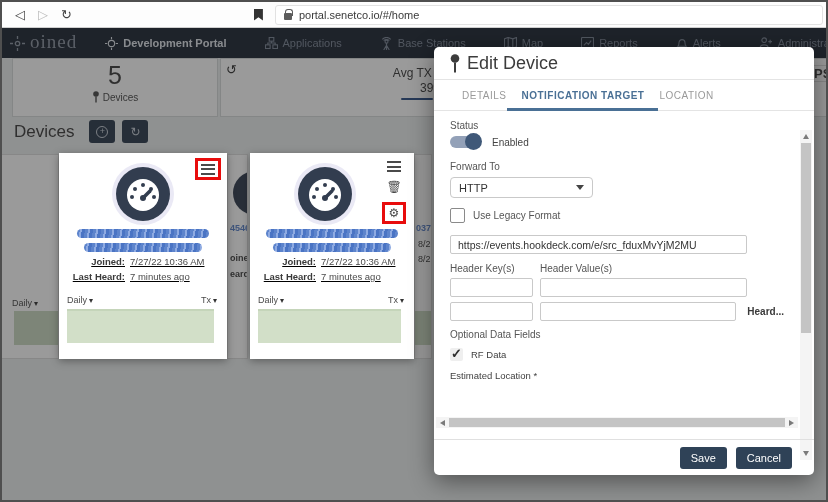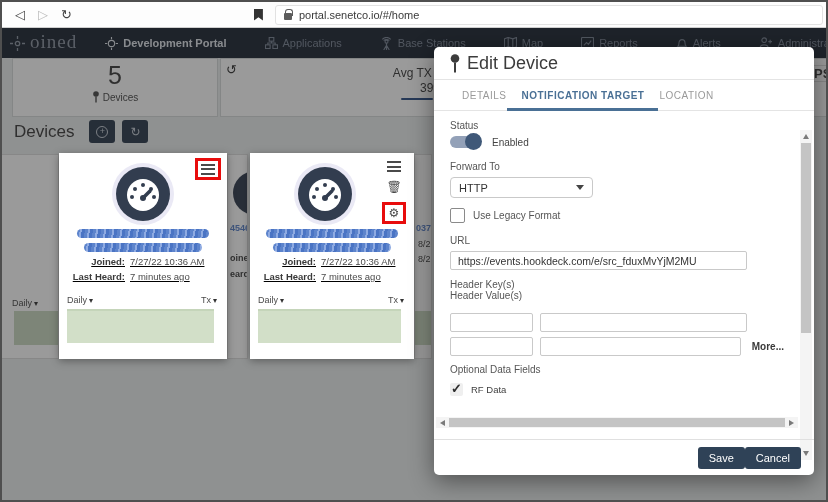--- a/index.html
+++ b/index.html
@@ -97,21 +97,21 @@
   .f-label { font-size:10px; color:#555; margin-bottom:5px; }
   .toggle-row { display:flex; align-items:center; gap:12px; margin-bottom:13px; }
   .toggle { width:30px; height:12px; border-radius:7px; background:#93a1b8; position:relative; }
   .toggle::after { content:""; position:absolute; right:-2px; top:-3px; width:17px; height:17px; border-radius:50%; background:#3f5878; }
   .toggle-lab { font-size:10px; color:#444; }
   .select { width:143px; height:21px; border:1px solid #c9c9c9; border-radius:4px; display:flex; align-items:center; justify-content:space-between; padding:0 8px; font-size:11px; color:#333; margin-bottom:10px; }
   .sel-caret { width:0; height:0; border-left:4px solid transparent; border-right:4px solid transparent; border-top:5px solid #444; }
   .chk-row { display:flex; align-items:center; gap:8px; margin-bottom:12px; }
   .chk-box { width:15px; height:15px; border:1.5px solid #8a8a8a; border-radius:2px; background:#fff; }
   .txt-input { width:297px; height:19px; border:1px solid #c9c9c9; border-radius:2px; font-size:10.5px; color:#333; padding:0 7px; font-family:"Liberation Sans", sans-serif; margin-bottom:9px; }
-  .hdr-labels { display:flex; margin-bottom:12px;flex-direction:column; }
+  .hdr-labels { display:flex; margin-bottom:4px; }
   .hdr-labels span:first-child { width:90px; }
   .hdr-grid { display:flex; gap:7px; margin-bottom:5px; align-items:center; }
   .in-key { width:83px; height:19px; border:1px solid #c9c9c9; border-radius:2px; }
   .in-val { width:207px; height:19px; border:1px solid #c9c9c9; border-radius:2px; }
   .more { font-size:10px; font-weight:bold; color:#3a3a3a; margin-left:4px; }
   .opt-label { margin:8px 0 8px; }
   .opt-grid { display:grid; grid-template-columns:122px 118px auto; row-gap:9px; }
   .opt { display:flex; align-items:center; gap:8px; font-size:9.5px; color:#3f3f3f; }
   .opt .box { width:13px; height:13px; border:1.5px solid #8a8a8a; border-radius:2px; flex:none; }
   .opt.checked .box { border:none; background:#efefef; position:relative; }
@@ -119,21 +119,21 @@
   
   .vscroll { position:absolute; right:2px; top:83px; width:12px; height:330px; background:#f4f4f4; }
   .vscroll .thumb { position:absolute; left:1px; top:13px; width:10px; height:190px; background:#c4c4c4; }
   .arr { position:absolute; width:0; height:0; }
   .arr.up { left:3px; top:4px; border-left:3px solid transparent; border-right:3px solid transparent; border-bottom:5px solid #7a7a7a; }
   .arr.down { left:3px; bottom:4px; border-left:3px solid transparent; border-right:3px solid transparent; border-top:5px solid #7a7a7a; }
   .hscroll { position:absolute; left:2px; right:16px; bottom:47px; height:11px; background:#f4f4f4; }
   .hscroll .thumb { position:absolute; top:1px; left:13px; right:13px; height:9px; background:#c4c4c4; }
   .arr.left { top:3px; left:4px; border-top:3px solid transparent; border-bottom:3px solid transparent; border-right:5px solid #7a7a7a; }
   .arr.right { top:3px; right:4px; border-top:3px solid transparent; border-bottom:3px solid transparent; border-left:5px solid #7a7a7a; }
-  .m-foot { position:absolute; left:0; right:0; bottom:0; height:36px; border-top:1px solid #e0e0e0; display:flex; align-items:center; justify-content:flex-end; padding-right:13px; }
+  .m-foot { position:absolute; left:0; right:0; bottom:0; height:36px; border-top:1px solid #e0e0e0; display:flex; align-items:center; justify-content:flex-end; gap:9px; padding-right:22px; }
   .btn { background:#2f4257; color:#fff; font-size:11px; border:none; border-radius:3px; padding:5px 11px; font-family:"Liberation Sans", sans-serif; }
 </style>
 </head>
 <body>
 
 <div class="screen">
 
   <div class="browser-bar">
     <span class="nav-ic">◁</span>
     <span class="nav-ic dis">▷</span>
@@ -384,35 +384,34 @@
       <div class="select">
         <span>HTTP</span>
         <span class="sel-caret"></span>
       </div>
 
       <div class="chk-row">
         <div class="chk-box"></div>
         <span>Use Legacy Format</span>
       </div>
 
-      <div class="f-label">URL</div>
       <input class="txt-input" value="https://events.hookdeck.com/e/src_fduxMvYjM2MU" style="">
 
       <div class="hdr-labels">
         <span>Header Key(s)</span>
         <span>Header Value(s)</span>
       </div>
       <div class="hdr-grid">
         <input class="in-key" style="">
         <input class="in-val" style="">
       </div>
       <div class="hdr-grid">
         <input class="in-key" style="">
         <input class="in-val" style="">
-        <span class="more">More...</span>
+        <span class="more">Heard...</span>
       </div>
 
       <div class="f-label opt-label">Optional Data Fields</div>
       <div class="opt-grid">
         <div class="opt checked">
             <span class="box"></span>
             <span>RF Data</span>
           </div>
         <div class="opt checked"></div>
         <div class="opt checked"></div>

